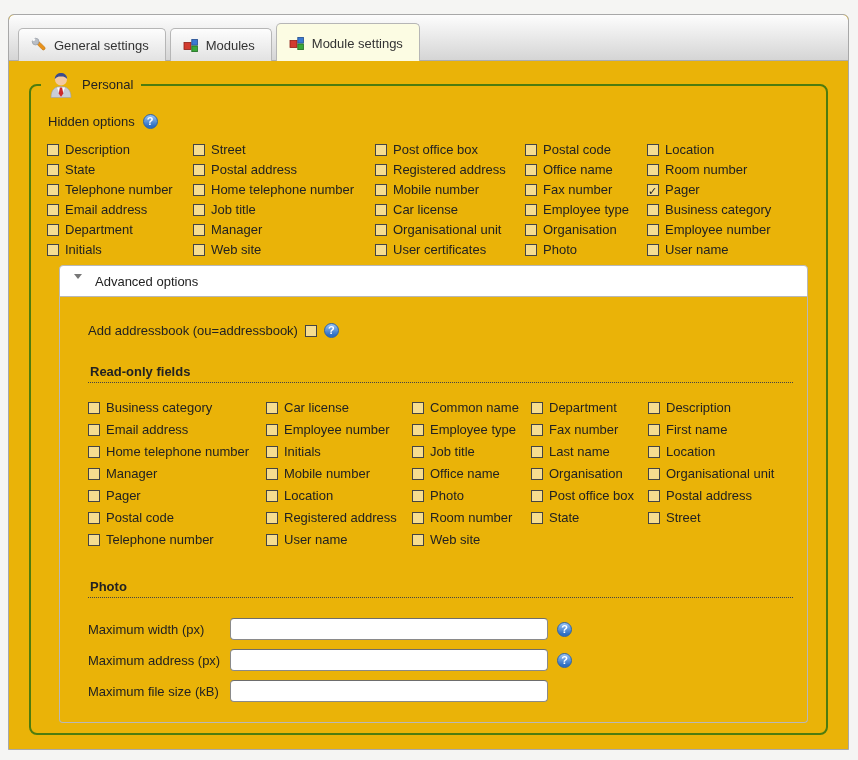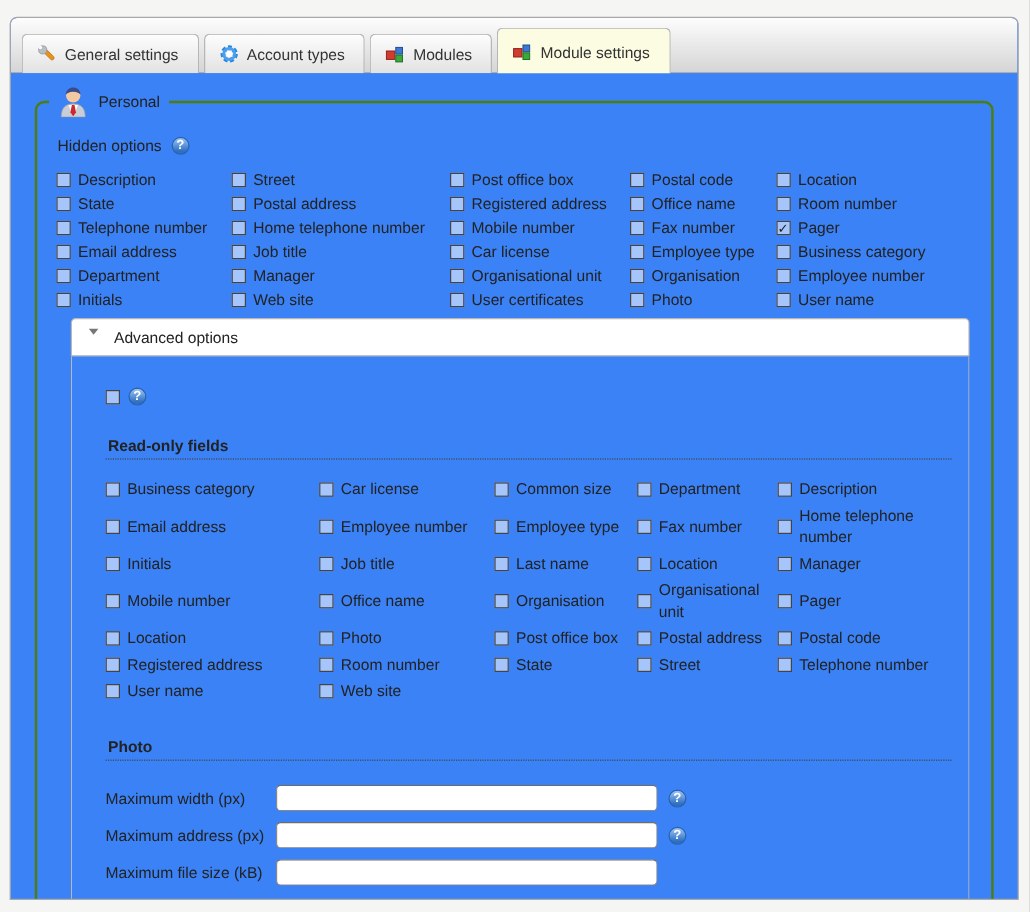--- a/index.html
+++ b/index.html
@@ -7,21 +7,21 @@
   body {
     width:858px; height:760px;
     background:#f5f5f3;
     font-family:"Liberation Sans","DejaVu Sans",sans-serif;
     font-size:13px; color:#222;
     overflow:hidden;
   }
   .page-container {
     position:absolute; left:8px; top:14px;
     width:841px; height:736px;
-    background:#3b82f6;
+    background:#eab308;
     border:1px solid #a8a8a8;
     border-radius:6px 6px 0 0;
     overflow:hidden;
   }
   
   .tab-strip {
     position:relative;
     height:46px;
     background:linear-gradient(#fdfdfd,#d5d5d5);
     border-bottom:1px solid #adadad;
@@ -148,28 +148,20 @@
 
       <div class="tab">
         <svg class="ticon" viewBox="0 0 16 16">
           <rect x="5" y="7.2" width="10" height="3.4" rx="1.7" fill="#e8921c" stroke="#b06a10" stroke-width="0.5" transform="rotate(45 10 9)"></rect>
           <circle cx="4.6" cy="4.6" r="3.4" fill="#b9bec6" stroke="#8d939c" stroke-width="0.6"></circle>
           <circle cx="2.6" cy="2.6" r="1.5" fill="#fafafa"></circle>
         </svg>
         <span>General settings</span>
       </div>
 
-      <div class="tab">
-        <svg class="ticon" viewBox="0 0 16 16">
-          <circle cx="8" cy="8" r="5.2" fill="none" stroke="#2787dd" stroke-width="4" stroke-dasharray="2.8 1.8"></circle>
-          <circle cx="8" cy="8" r="4.6" fill="none" stroke="#4aa0ee" stroke-width="2.4"></circle>
-          <circle cx="8" cy="8" r="2.4" fill="#fdfdfd"></circle>
-        </svg>
-        <span>Account types</span>
-      </div>
 
       <div class="tab">
         <svg class="ticon" viewBox="0 0 16 16">
           <rect x="1" y="5.5" width="7" height="7" fill="#d23b2f" stroke="#8e1f16" stroke-width="0.8"></rect>
           <rect x="8.8" y="2.5" width="5.6" height="5.6" fill="#3b79d2" stroke="#1f4a8e" stroke-width="0.8"></rect>
           <rect x="8.8" y="9" width="5.6" height="5.6" fill="#3aa83a" stroke="#1f6e1f" stroke-width="0.8"></rect>
         </svg>
         <span>Modules</span>
       </div>
 
@@ -359,41 +351,42 @@
 
       <div class="adv-panel">
         <div class="adv-header">
           <span class="tri-down"></span>
           <span>Advanced options</span>
         </div>
 
         <div class="adv-body">
 
           <div class="addrbook-row">
+            <span>Add addressbook (ou=addressbook)</span>
             <span class="cbx"></span>
             <span class="help">?</span>
           </div>
 
           <div class="section-heading">Read-only fields</div>
 
           <div class="ro-grid">
 
               <div class="cb-cell">
                 <span class="cbx"></span>
                 <span>Business category</span>
               </div>
 
               <div class="cb-cell">
                 <span class="cbx"></span>
                 <span>Car license</span>
               </div>
 
               <div class="cb-cell">
                 <span class="cbx"></span>
-                <span>Common size</span>
+                <span>Common name</span>
               </div>
 
               <div class="cb-cell">
                 <span class="cbx"></span>
                 <span>Department</span>
               </div>
 
               <div class="cb-cell">
                 <span class="cbx"></span>
                 <span>Description</span>
@@ -412,20 +405,24 @@
               <div class="cb-cell">
                 <span class="cbx"></span>
                 <span>Employee type</span>
               </div>
 
               <div class="cb-cell">
                 <span class="cbx"></span>
                 <span>Fax number</span>
               </div>
 
+              <div class="cb-cell">
+                <span class="cbx"></span>
+                <span>First name</span>
+              </div>
 
               <div class="cb-cell">
                 <span class="cbx"></span>
                 <span>Home telephone number</span>
               </div>
 
               <div class="cb-cell">
                 <span class="cbx"></span>
                 <span>Initials</span>
               </div>

